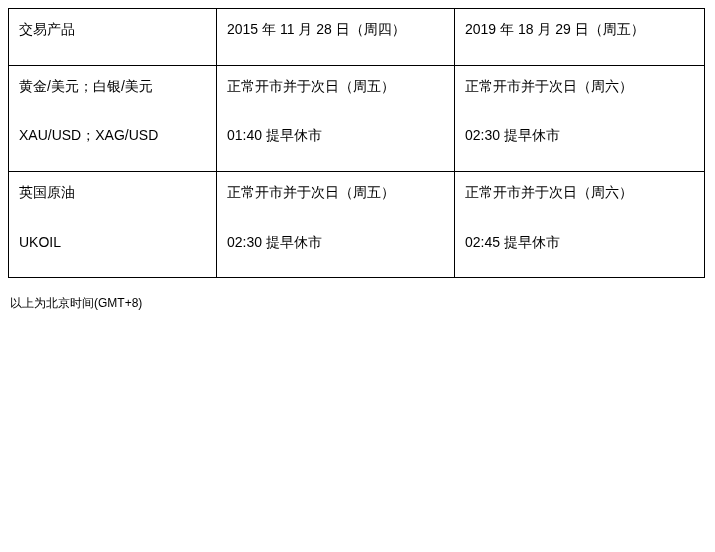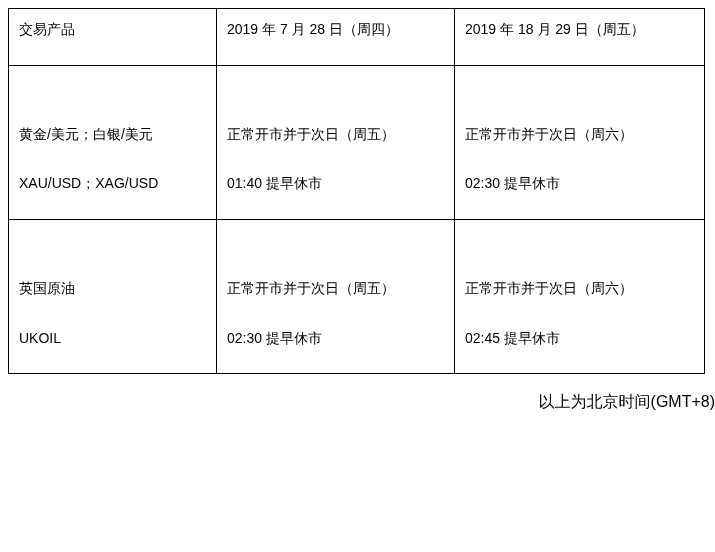--- a/index.html
+++ b/index.html
@@ -38,54 +38,52 @@
   col.c2 { width: 238px; }
   col.c3 { width: 250px; }
 
   .row-head td {
     padding-top: 12px;
     padding-bottom: 12px;
   }
   .cell-line {
     display: block;
     white-space: nowrap;
-    margin-top: 48px;
   }
   .cell-line.second {
     margin-top: 28px;
   }
   .head-cell {
     white-space: nowrap;
   }
   .footnote {
     margin: 16px 0 0 10px;
-    font-size: 16px;
+    font-size: 12px;
     line-height: 1.5;
     white-space: nowrap;
-    text-align: right;
   }
 </style>
 </head>
 <body>
 
 <div class="page">
 
   <table class="schedule">
     <colgroup>
       <col class="c1">
       <col class="c2">
       <col class="c3">
     </colgroup>
     <tbody>
       <tr class="row-head">
         <td>
           <span class="head-cell">交易产品</span>
         </td>
         <td>
-          <span class="head-cell">2019 年 7 月 28 日（周四）</span>
+          <span class="head-cell">2015 年 11 月 28 日（周四）</span>
         </td>
         <td>
           <span class="head-cell">2019 年 18 月 29 日（周五）</span>
         </td>
       </tr>
 
       <tr>
         <td>
           <span class="cell-line">黄金/美元；白银/美元</span>
           <span class="cell-line second">XAU/USD；XAG/USD</span>

